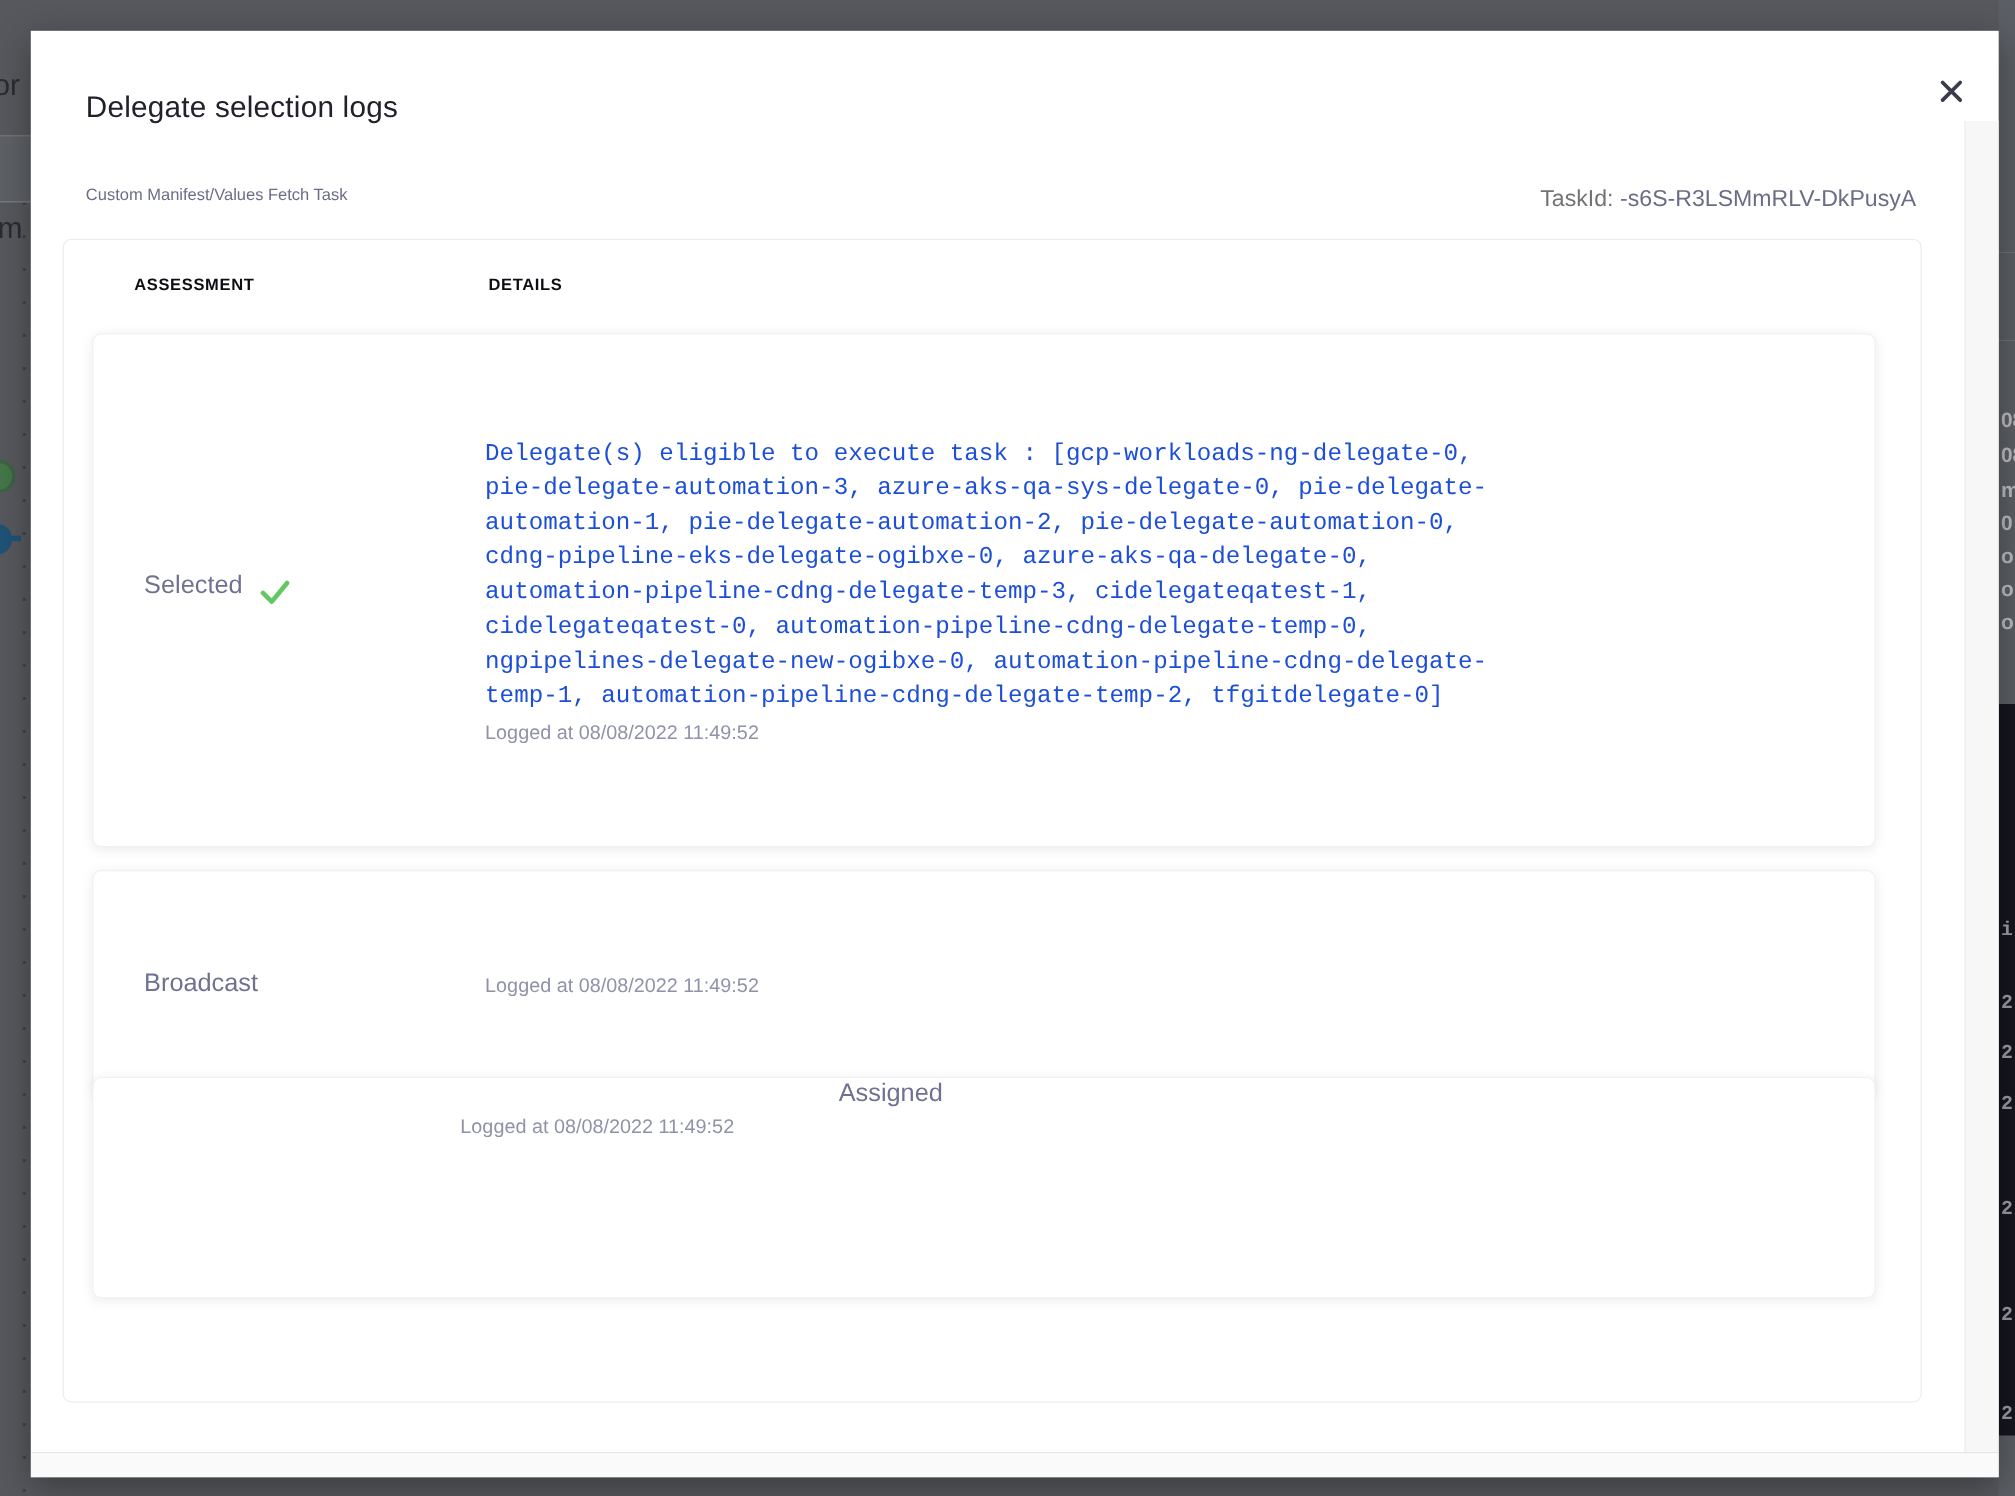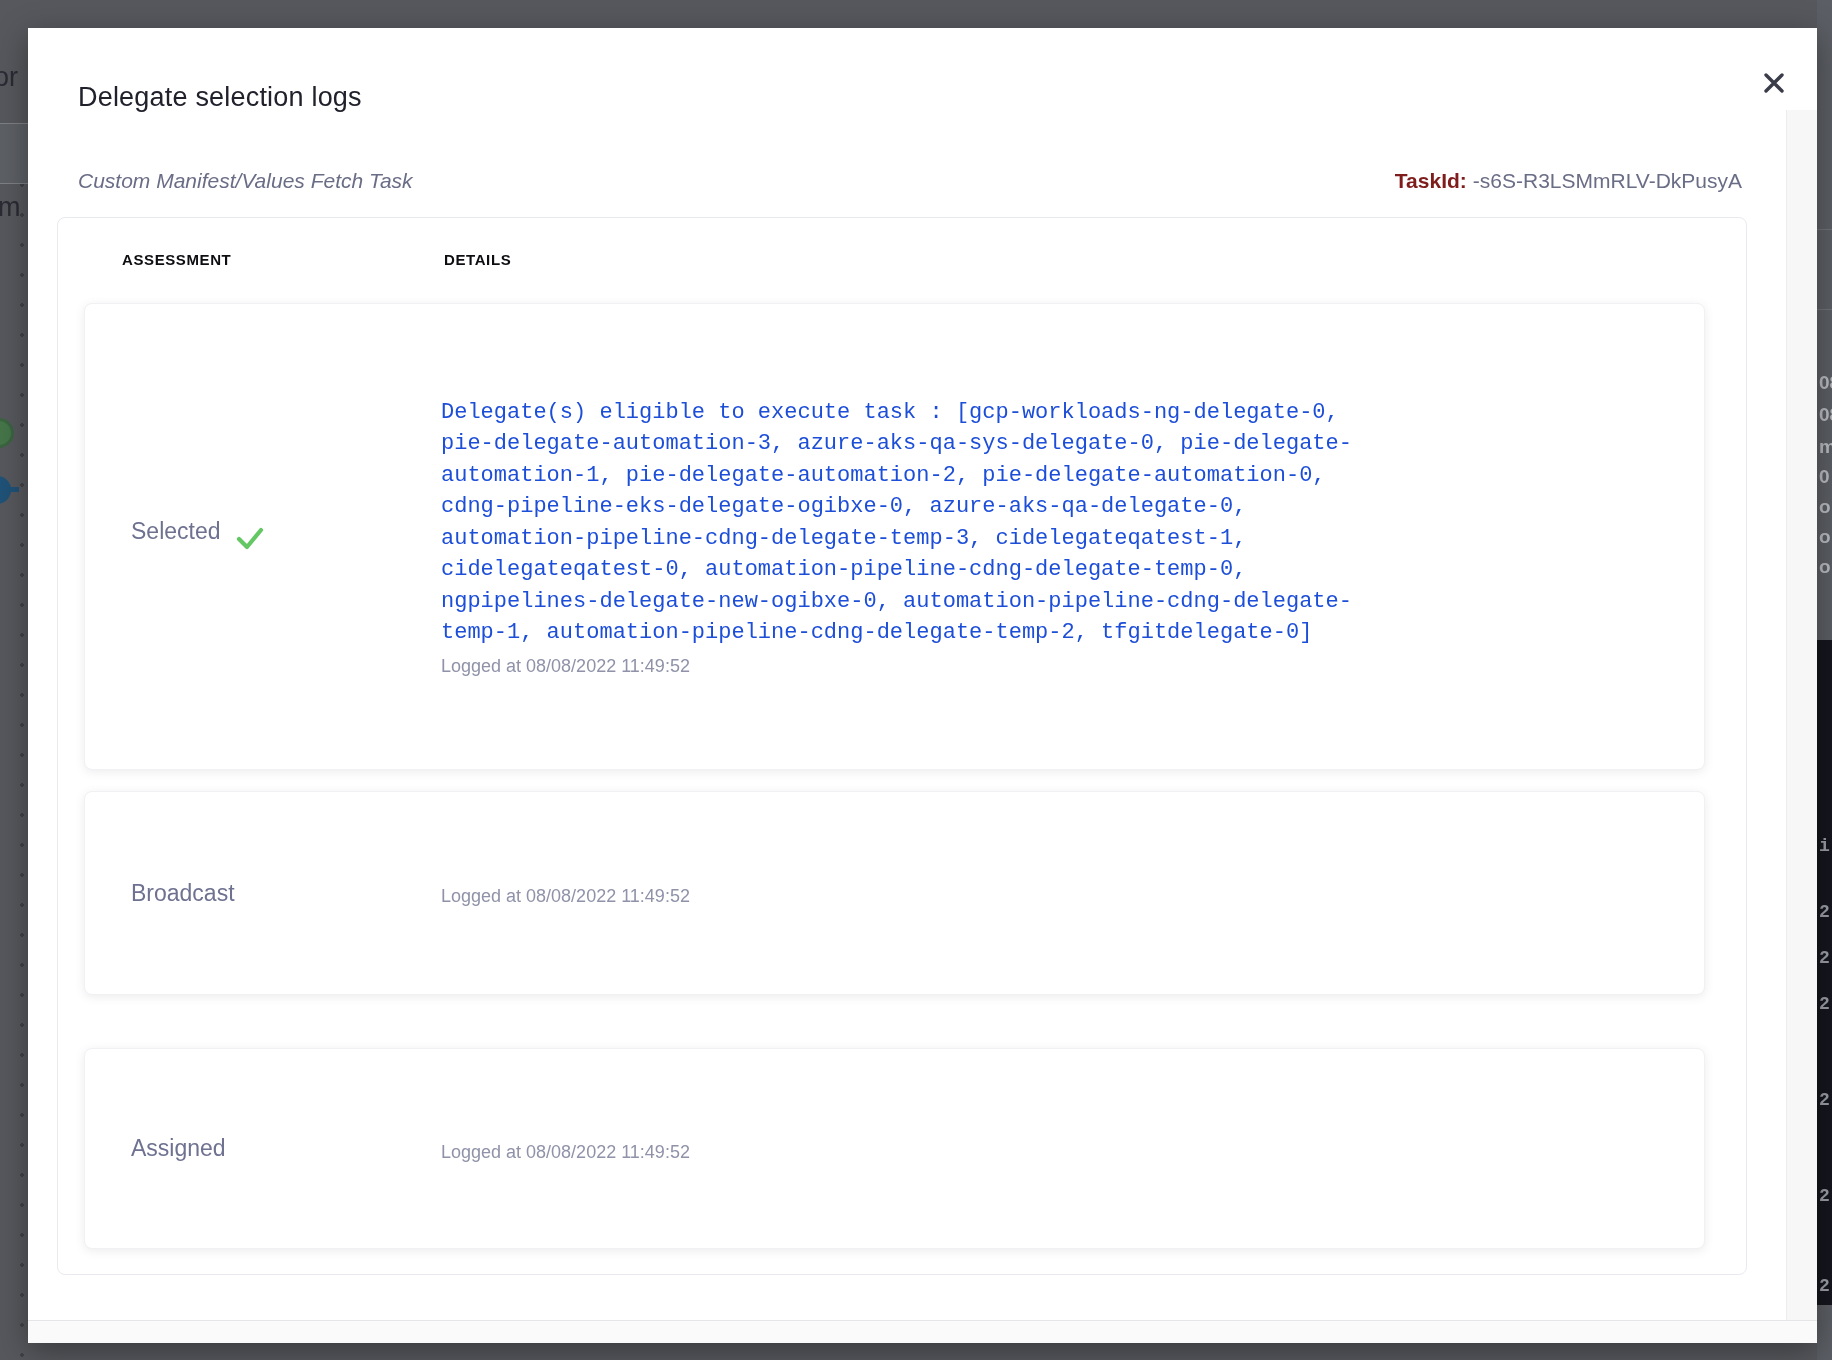--- a/index.html
+++ b/index.html
@@ -55,27 +55,27 @@
     position:absolute; left:50px; top:54px;
     font-size:27px; color:#20212b; letter-spacing:0.2px;
   }
   .close-btn {
     position:absolute; left:1718px; top:28px; width:56px; height:56px;
     display:flex; align-items:center; justify-content:center;
     cursor:pointer; background:none; border:none;
   }
   .subtitle {
     position:absolute; left:50px; top:141px;
-    font-size:21px; color:#6a6d86;font-style:italic;
+    font-size:15px; color:#6a6d86;
   }
   .taskid {
     position:absolute; right:75px; top:141px;
     font-size:21px; color:#6a6d86; white-space:nowrap;
   }
-  .taskid b { color:#7f1d1d; font-weight:bold; margin-right:6px; }
+  .taskid b { color:#737373; font-weight:normal; margin-right:6px; }
 
   .scroll-gutter {
     position:absolute; left:1758px; top:82px; width:31px; height:1210px;
     background:#f7f7f8; border-left:1px solid #ececef;
   }
 
   .table-container {
     position:absolute; left:29px; top:189px; width:1690px; height:1058px;
     background:#ffffff; border:1px solid #e9eaef; border-radius:8px;
   }
@@ -87,21 +87,21 @@
   .col-header.details    { left:386px; }
 
   .log-card {
     position:absolute; left:26px; width:1621px;
     background:#ffffff; border:1px solid #f1f1f5; border-radius:8px;
     box-shadow:0 2px 10px rgba(96,97,112,0.12);
     display:flex; align-items:center;
   }
   .card-1 { top:85px;  height:467px; }
   .card-2 { top:573px; height:204px; }
-  .card-3 { top:830px; height:201px; }
+  .card-3 { top:761px; height:201px;flex-direction:column; }
   .assess-cell {
     width:356px; padding-left:46px; flex:none;
     font-size:23px; color:#6e7190;
     display:flex; align-items:flex-start; gap:12px;
   }
   .check-icon { width:34px; height:34px; flex:none; margin-top:3px; }
   .details-cell { width:952px; flex:none; }
   .details-text {
     font-size:22px; line-height:31.5px; color:#1d4ed8;
     word-break:break-word;

